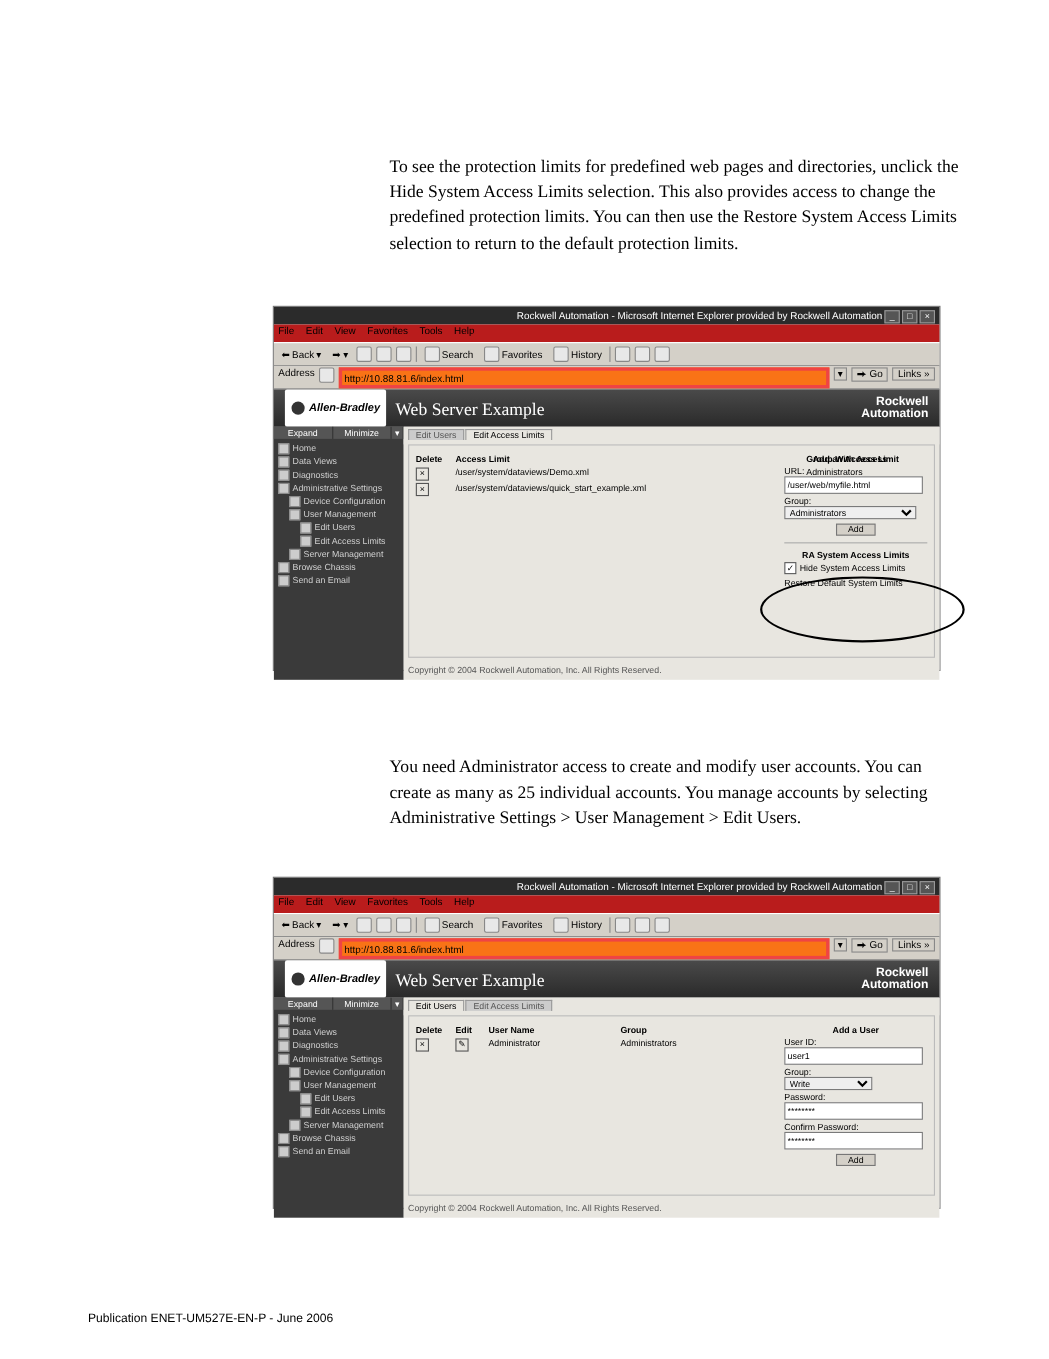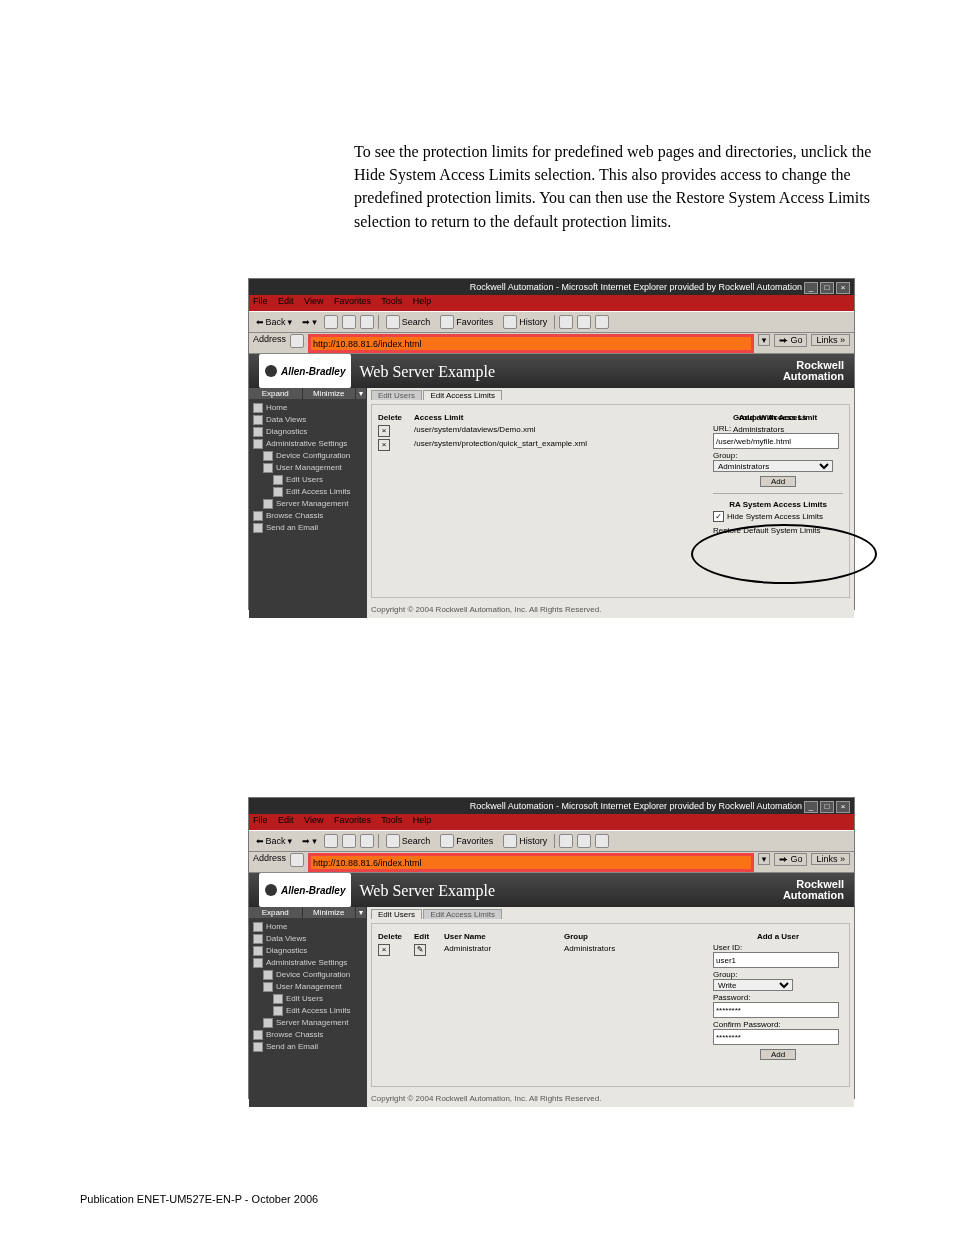--- a/index.html
+++ b/index.html
@@ -165,21 +165,21 @@
             <div class="c-al">Access Limit</div>
             <div class="c-grp">Group With Access</div>
           </div>
           <div class="tbl-row">
             <div class="c-del"><span class="xbox">×</span></div>
             <div class="c-al">/user/system/dataviews/Demo.xml</div>
             <div class="c-grp">Administrators</div>
           </div>
           <div class="tbl-row">
             <div class="c-del"><span class="xbox">×</span></div>
-            <div class="c-al">/user/system/protection/quick_start_example.xml</div>
+            <div class="c-al">/user/system/dataviews/quick_start_example.xml</div>
             <div class="c-grp">Administrators</div>
           </div>
 
           <div class="sidepanel">
             <div class="sp-title">Add an Access Limit</div>
             <div class="sp-field"><span>URL:</span><br><input value="/user/web/myfile.html" style=""></div>
             <div class="sp-field"><span>Group:</span><br><select><option>Administrators</option></select></div>
             <button class="sp-btn">Add</button>
             <div class="sp-sep"></div>
             <div class="sp-title">RA System Access Limits</div>
@@ -187,20 +187,21 @@
             <div style="margin-top:4px">Restore Default System Limits</div>
           </div>
         </div>
         <div class="copyright">Copyright © 2004 Rockwell Automation, Inc. All Rights Reserved.</div>
       </div>
     </div>
   </div>
 
   <div class="circle circ1"></div>
 
+  <div class="sec-text">You need Administrator access to create and modify user accounts. You can create as many as 25 individual accounts. You manage accounts by selecting Administrative Settings &gt; User Management &gt; Edit Users.</div>
 
   <div class="shot shot2">
     <div class="titlebar">
       <span>Rockwell Automation - Microsoft Internet Explorer provided by Rockwell Automation</span>
       <span class="winbtns"><span>_</span><span>□</span><span>×</span></span>
     </div>
     <div class="menubar">
       <span>File</span>
       <span>Edit</span>
       <span>View</span>
@@ -294,14 +295,14 @@
             <div class="sp-field"><span>Password:</span><br><input value="********" style=""></div>
             <div class="sp-field"><span>Confirm Password:</span><br><input value="********" style=""></div>
             <button class="sp-btn">Add</button>
           </div>
         </div>
         <div class="copyright">Copyright © 2004 Rockwell Automation, Inc. All Rights Reserved.</div>
       </div>
     </div>
   </div>
 
-  <div class="footer">Publication ENET-UM527E-EN-P - October 2006</div>
+  <div class="footer">Publication ENET-UM527E-EN-P - June 2006</div>
 </div>
 
 </body></html>

